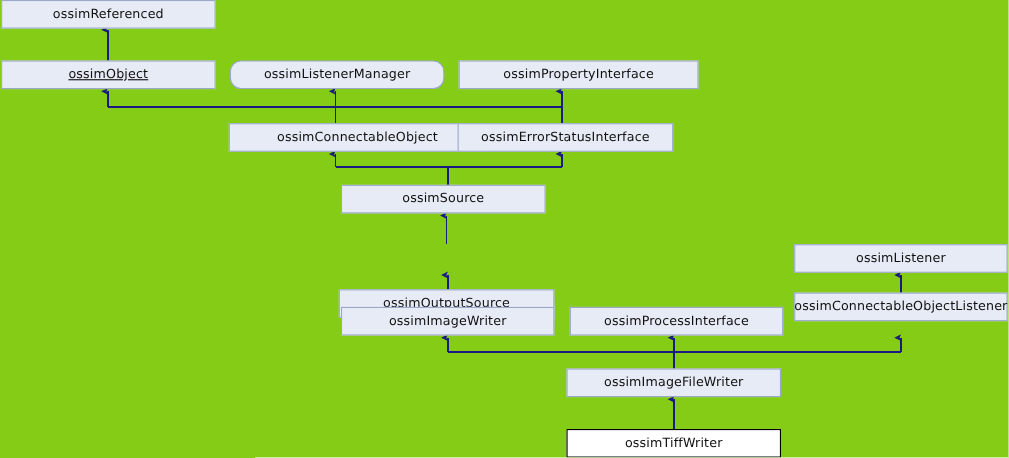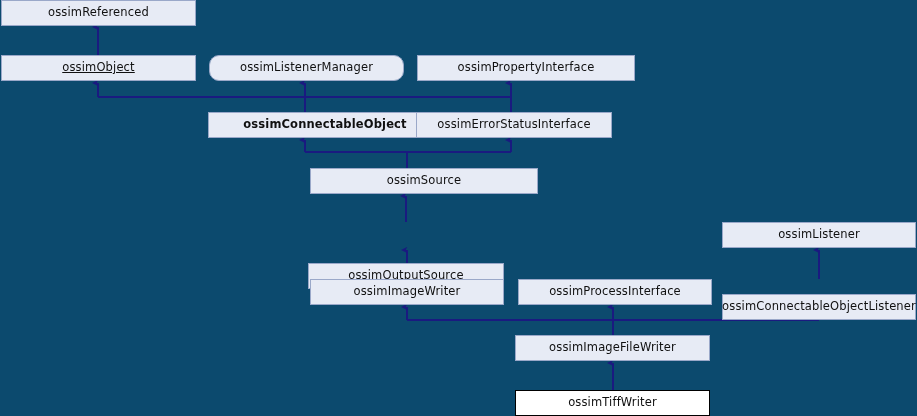--- a/index.html
+++ b/index.html
@@ -8,21 +8,21 @@
     padding: 0;
     background: #ffffff;
   }
   body {
     font-family: "DejaVu Sans", "Liberation Sans", sans-serif;
   }
   #diagram {
     position: relative;
     width: 917px;
     height: 416px;
-    background: #0c4a6e;
+    background: #84cc16;
     overflow: hidden;
   }
   #edge-layer {
     position: absolute;
     left: 0;
     top: 0;
     width: 917px;
     height: 416px;
     pointer-events: none;
   }
@@ -99,42 +99,42 @@
       </div>
       <div class="node" style="left: 1px; top: 55px; width: 195px; height: 26px; text-decoration: underline;">
         <span class="node-label">ossimObject</span>
       </div>
       <div class="node" style="left: 209px; top: 55px; width: 195px; height: 26px; border-radius: 10px;">
         <span class="node-label">ossimListenerManager</span>
       </div>
       <div class="node" style="left: 417px; top: 55px; width: 218px; height: 26px;">
         <span class="node-label">ossimPropertyInterface</span>
       </div>
-      <div class="node" style="left: 208px; top: 112px; width: 234px; height: 26px; font-weight: bold;">
+      <div class="node" style="left: 208px; top: 112px; width: 234px; height: 26px;">
         <span class="node-label">ossimConnectableObject</span>
       </div>
       <div class="node" style="left: 416px; top: 112px; width: 196px; height: 26px;">
         <span class="node-label">ossimErrorStatusInterface</span>
       </div>
-      <div class="node" style="left: 310px; top: 168px; width: 228px; height: 26px;">
+      <div class="node" style="left: 310px; top: 168px; width: 186px; height: 26px;">
         <span class="node-label">ossimSource</span>
       </div>
       <div class="node" style="left: 308px; top: 222px; width: 196px; height: 26px; margin-top: 41px;">
         <span class="node-label">ossimOutputSource</span>
       </div>
       <div class="node" style="left: 722px; top: 222px; width: 194px; height: 26px;">
         <span class="node-label">ossimListener</span>
       </div>
       <div class="node" style="left: 310px; top: 279px; width: 194px; height: 26px; justify-content: center;">
         <span class="node-label">ossimImageWriter</span>
       </div>
       <div class="node" style="left: 518px; top: 279px; width: 194px; height: 26px;">
         <span class="node-label">ossimProcessInterface</span>
       </div>
-      <div class="node" style="left: 722px; top: 294px; width: 194px; height: 26px;">
+      <div class="node" style="left: 722px; top: 266px; width: 194px; height: 26px;">
         <span class="node-label">ossimConnectableObjectListener</span>
       </div>
       <div class="node" style="left: 515px; top: 335px; width: 195px; height: 26px;">
         <span class="node-label">ossimImageFileWriter</span>
       </div>
       <div class="node current" style="left: 515px; top: 390px; width: 195px; height: 26px; align-items: center;">
         <span class="node-label">ossimTiffWriter</span>
       </div>
     </div>
 </div>

